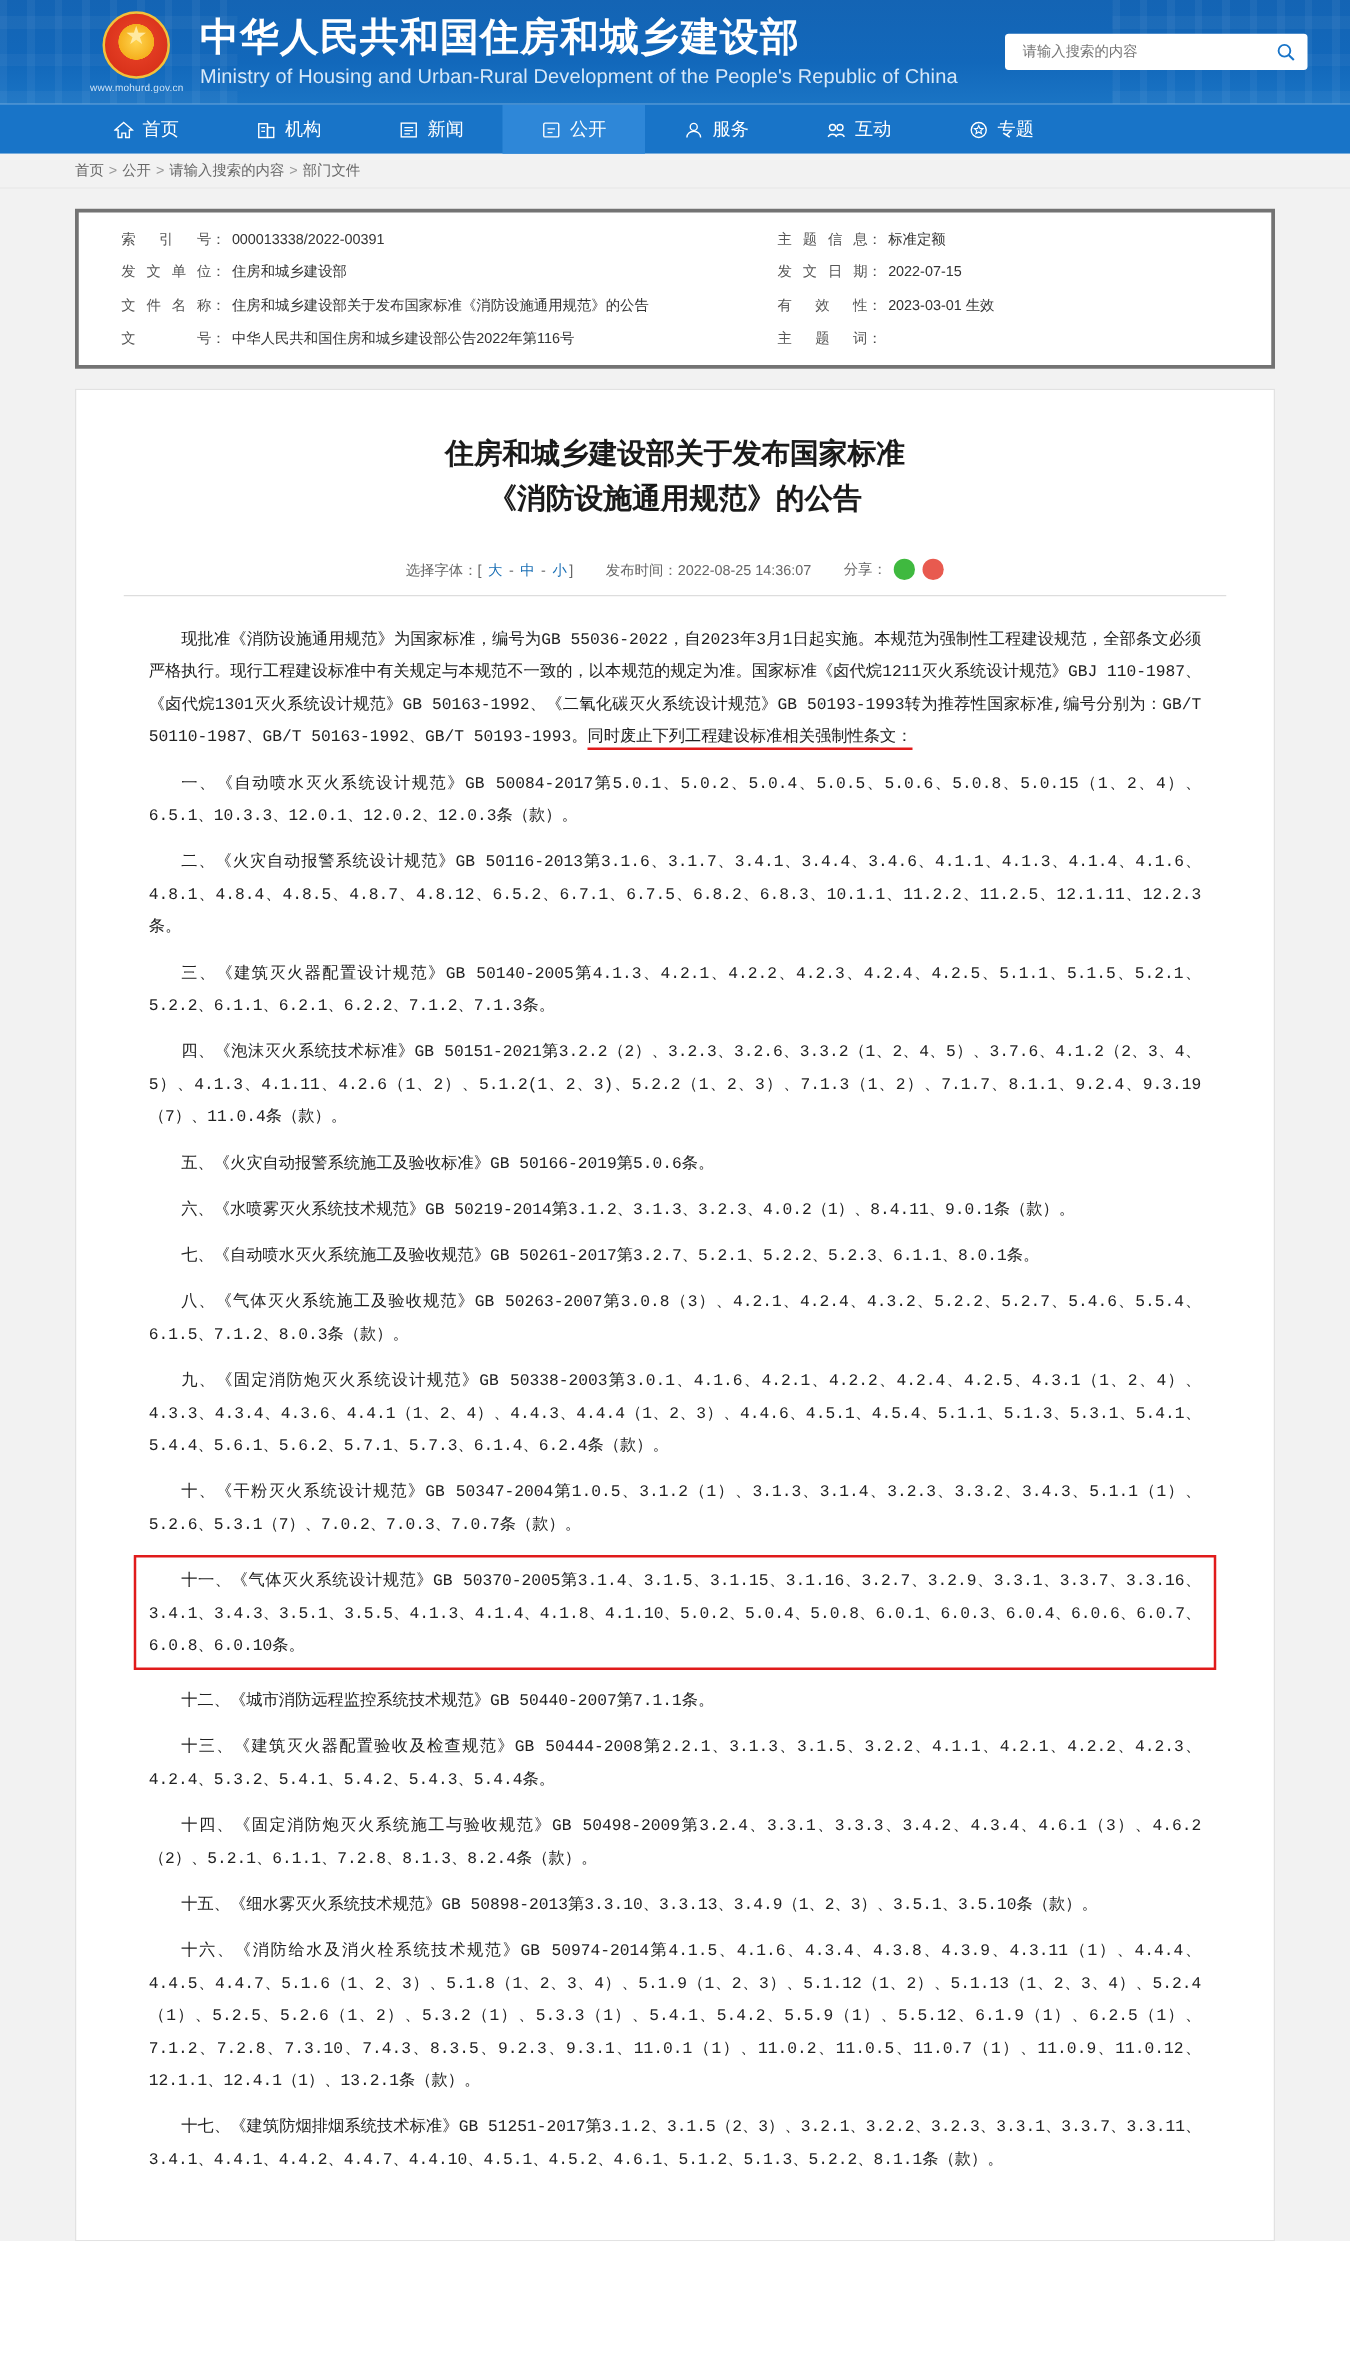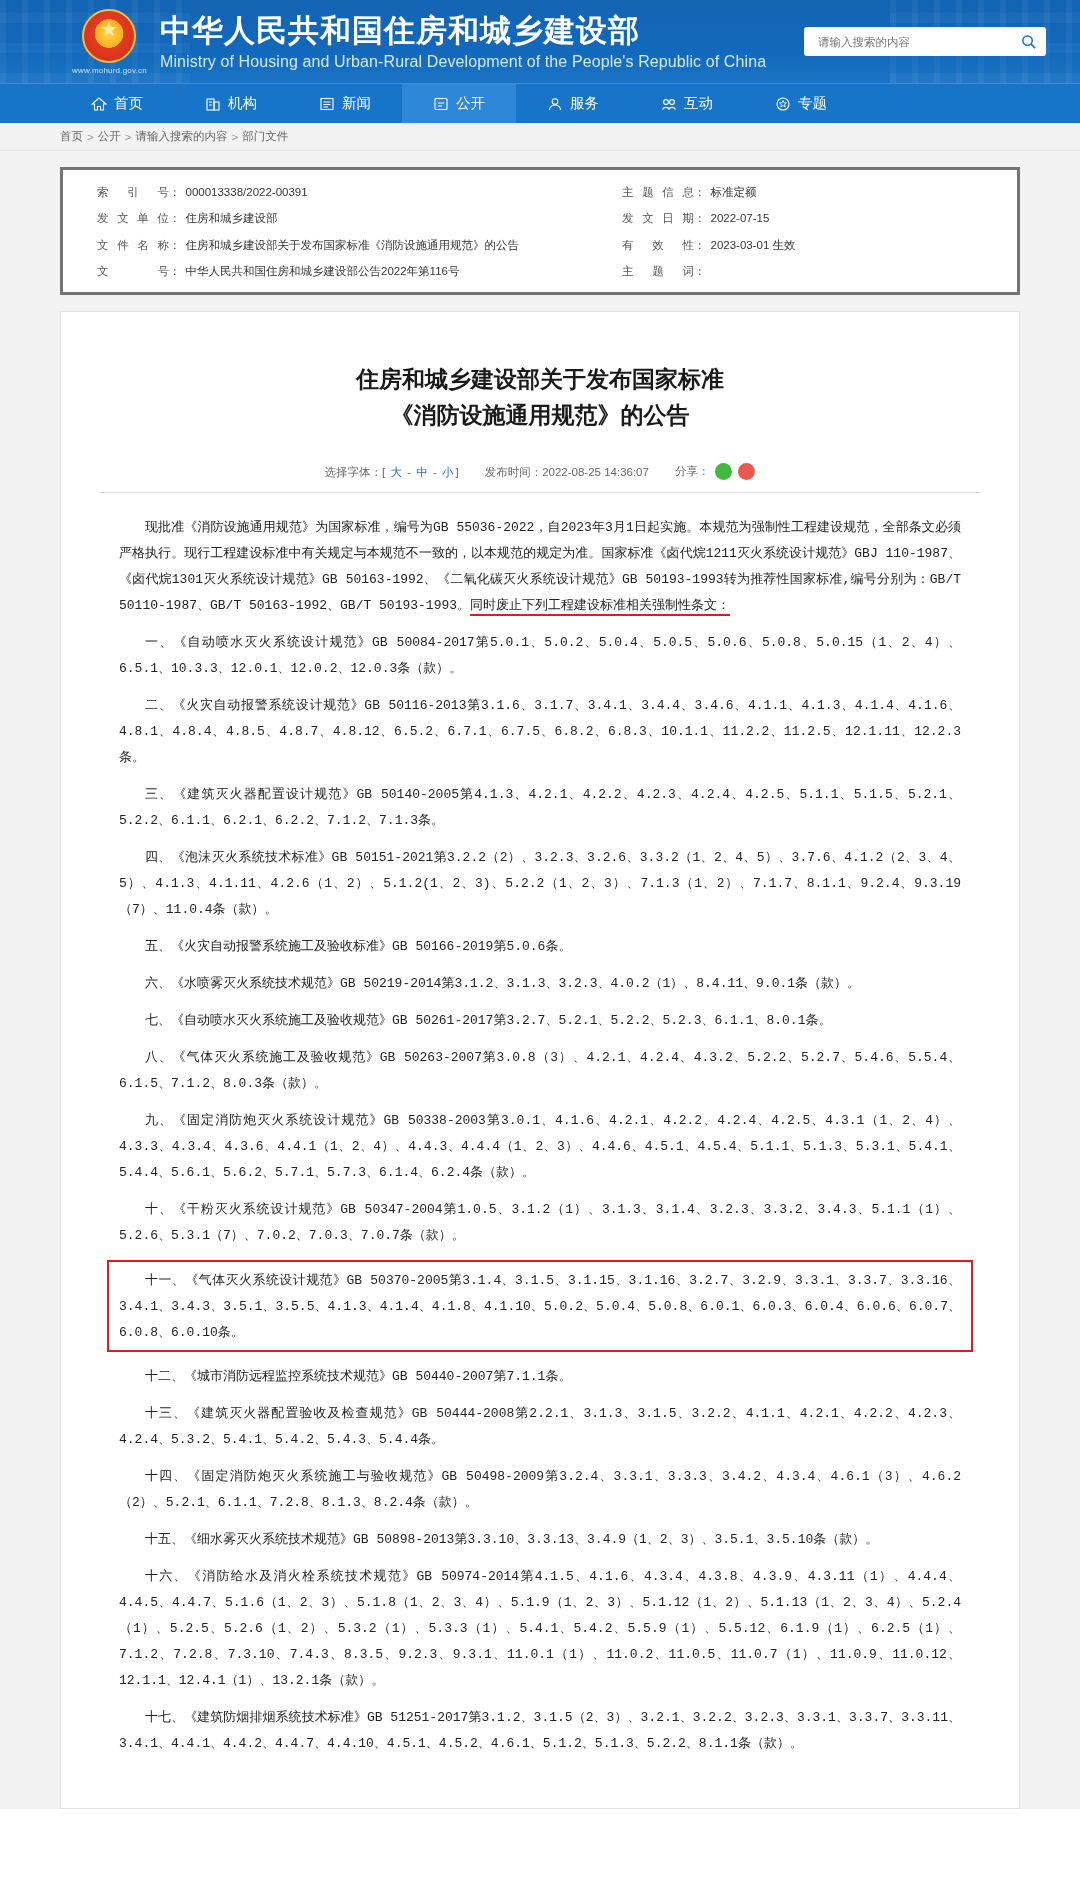--- a/index.html
+++ b/index.html
@@ -132,21 +132,20 @@
     background: #fff;
     border: 1px solid #e2e2e2;
     padding: 34px 58px 40px 58px;
     position: relative;
   }
   .doc-title {
     text-align: center;
     font-size: 23px; font-weight: bold; color: #1a1a1a;
     line-height: 1.55;
     font-family: "DejaVu Sans", "Liberation Sans", sans-serif;
-    margin-top: 16px;
   }
   .doc-subbar {
     margin-top: 30px;
     display: flex; align-items: flex-end; justify-content: center;
     gap: 26px;
     font-size: 11.5px; color: #666;
     padding-bottom: 12px;
   }
   .fontsize-opts a { color: #1a6fb5; text-decoration: none; margin: 0 2px; }
   .share-icons { display: flex; align-items: center; gap: 6px; }

